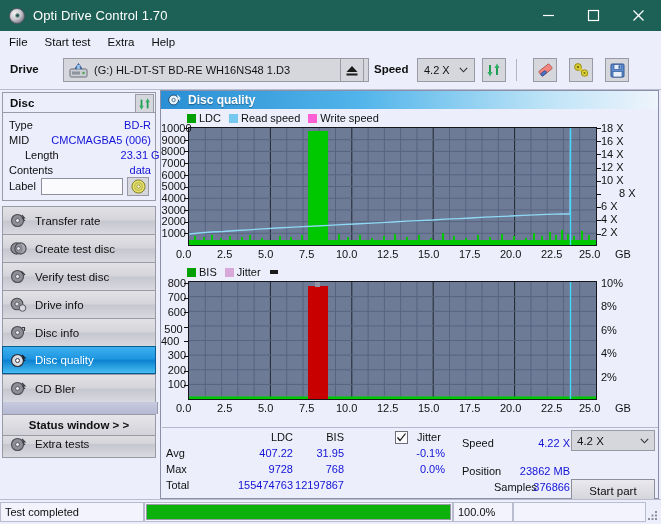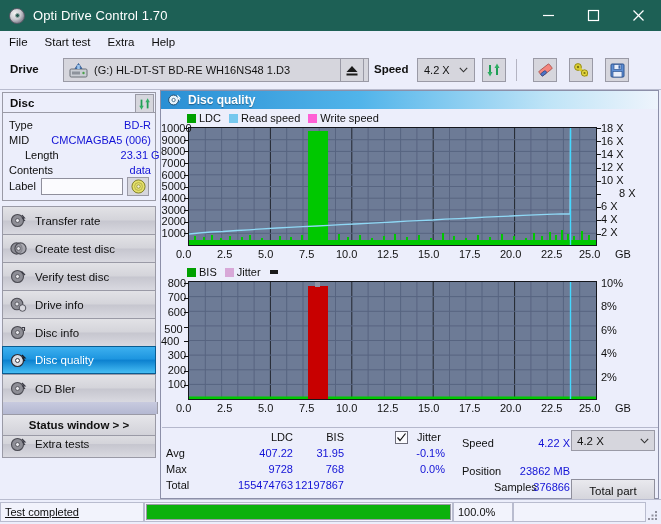--- a/index.html
+++ b/index.html
@@ -732,32 +732,32 @@
       <div class="stv" style="left:345px;top:37px;width:63px;">23862 MB</div>
       <div class="st" style="left:300px;top:53px;margin-left:32px;">Samples</div>
       <div class="stv" style="left:345px;top:53px;width:63px;">376866</div>
 
       <div class="combo2" style="left:409px;top:2px;">
         <span style="margin-left:5px;">4.2 X</span>
         <svg class="combo-arrow" style="right:5px;top:7px;" viewBox="0 0 9 6">
           <polyline points="0.8,0.8 4.5,4.8 8.2,0.8" fill="none" stroke="#333" stroke-width="1.1"></polyline>
         </svg>
       </div>
-      <div class="btn-sec" style="left:409px;top:51px;">Total part</div>
+      <div class="btn-sec" style="left:409px;top:51px;">Start part</div>
     </div>
 
   </div>
 
   <div class="statusbar">
     <div class="sb-cell" style="left:0px;width:144px;"></div>
     <div class="sb-cell" style="left:144px;width:309px;"></div>
     <div class="sb-cell" style="left:453px;width:60px;"></div>
     <div class="sb-cell" style="left:513px;width:133px;"></div>
 
-    <div class="sb-txt" style="left:5px;top:6px;text-decoration:underline;">Test completed</div>
+    <div class="sb-txt" style="left:5px;top:6px;">Test completed</div>
     <div class="progress-outer">
       <div class="progress-fill" id="pfill" style="width: 100%;"></div>
     </div>
     <div class="sb-txt" style="left:458px;top:6px;">100.0%</div>
     <svg class="grip" viewBox="0 0 11 11">
       <g fill="#8f8f9c">
         <rect x="8" y="8" width="2" height="2"></rect>
           <rect x="4.5" y="8" width="2" height="2"></rect>
         <rect x="8" y="4.5" width="2" height="2"></rect>
           <rect x="1" y="8" width="2" height="2"></rect>

